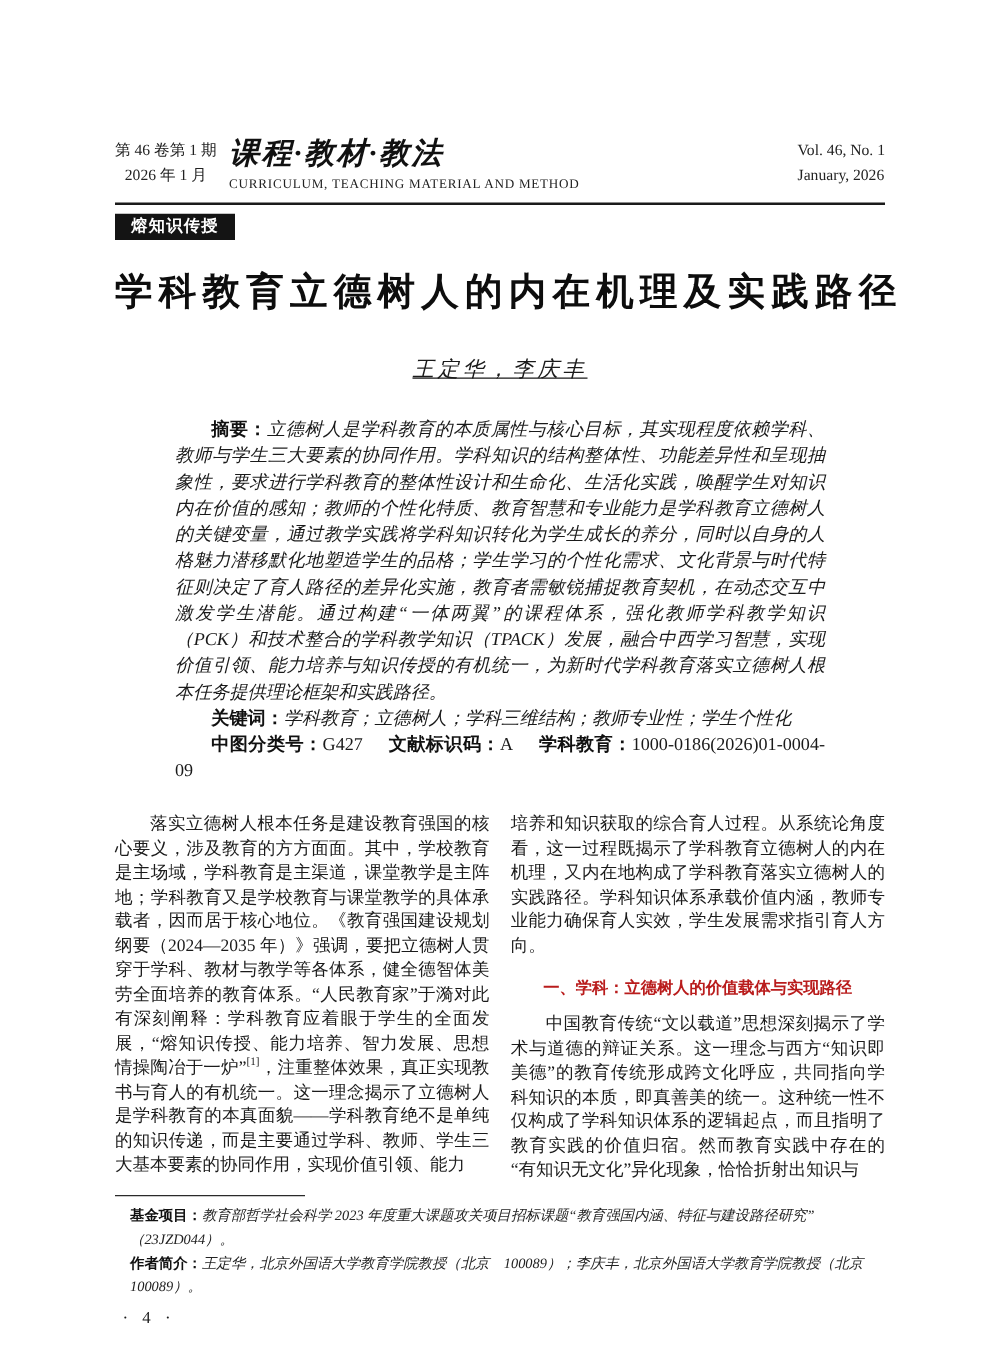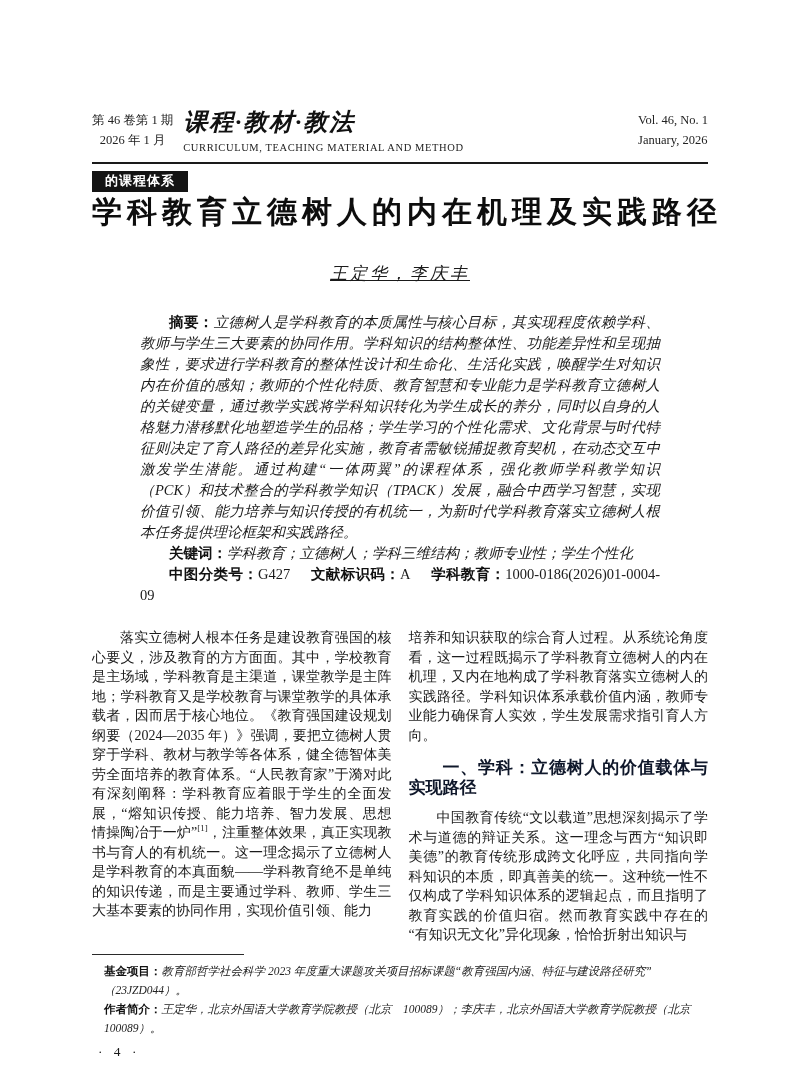--- a/index.html
+++ b/index.html
@@ -39,21 +39,21 @@
   .category-badge {
     display:inline-block; margin-top:7px;
     background:#141414; color:#ffffff;
     font-family:"Liberation Sans","DejaVu Sans",sans-serif;
     font-size:13px; font-weight:bold; letter-spacing:1px;
     padding:2px 13px 3px 13px; line-height:16px;
   }
 
   
   .article-title {
-    text-align:center;
+    margin-top:22px; text-align:center;
     font-family:"Liberation Sans","DejaVu Sans",sans-serif;
     font-size:30px; font-weight:bold; letter-spacing:5px;
     line-height:40px; color:#0d0d0d; white-space:nowrap;
   }
   .article-authors {
     margin-top:30px; text-align:center;
     font-style:italic; font-size:17px; letter-spacing:3px; color:#1a1a1a;
     line-height:24px;
     text-decoration:underline;
   }
@@ -80,21 +80,21 @@
   }
   .col { flex:1; min-width:0; }
   .body-para { color:#1b1b1b; }
   .indent { text-indent:2em; }
   sup.ref {
     font-size:9px; font-style:normal; line-height:0;
     vertical-align:super; letter-spacing:0;
   }
   .section-heading {
     font-family:"Liberation Sans","DejaVu Sans",sans-serif;
-    font-weight:bold; font-size:17px; color:#0f172a;
+    font-weight:bold; font-size:13px; color:#b91c1c;
     text-indent:2em; margin:13px 0 10px 0; line-height:20px;
   }
 
   
   .footnote-rule {
     border:none; border-top:1.5px solid #2a2a2a;
     width:152px; margin-top:9px;
   }
   .footer-notes {
     margin-top:7px; font-size:11.5px; line-height:19px;
@@ -123,21 +123,21 @@
         <div class="journal-name-en">CURRICULUM, TEACHING MATERIAL AND METHOD</div>
       </div>
       <div class="vol-block">
         <div>Vol. 46, No. 1</div>
         <div>January, 2026</div>
       </div>
     </div>
 
     <hr class="header-rule">
 
-    <div class="category-badge">的课程体系</div>
+    <div class="category-badge">熔知识传授</div>
 
     
     <h1 class="article-title">学科教育立德树人的内在机理及实践路径</h1>
     <div class="article-authors">王定华，李庆丰</div>
 
     
     <div class="abstract-block">
       <p><span class="hard-label">摘要：</span><span>立德树人是学科教育的本质属性与核心目标，其实现程度依赖学科、教师与学生三大要素的协同作用。学科知识的结构整体性、功能差异性和呈现抽象性，要求进行学科教育的整体性设计和生命化、生活化实践，唤醒学生对知识内在价值的感知；教师的个性化特质、教育智慧和专业能力是学科教育立德树人的关键变量，通过教学实践将学科知识转化为学生成长的养分，同时以自身的人格魅力潜移默化地塑造学生的品格；学生学习的个性化需求、文化背景与时代特征则决定了育人路径的差异化实施，教育者需敏锐捕捉教育契机，在动态交互中激发学生潜能。通过构建“一体两翼”的课程体系，强化教师学科教学知识（PCK）和技术整合的学科教学知识（TPACK）发展，融合中西学习智慧，实现价值引领、能力培养与知识传授的有机统一，为新时代学科教育落实立德树人根本任务提供理论框架和实践路径。</span></p>
       <p><span class="hard-label">关键词：</span><span>学科教育；立德树人；学科三维结构；教师专业性；学生个性化</span></p>
       <p><span class="hard-label">中图分类号：</span><span class="upright">G427</span><span class="meta-gap"></span><span class="hard-label">文献标识码：</span><span class="upright">A</span><span class="meta-gap"></span><span class="hard-label">学科教育：</span><span class="upright">1000-0186(2026)01-0004-09</span></p>

